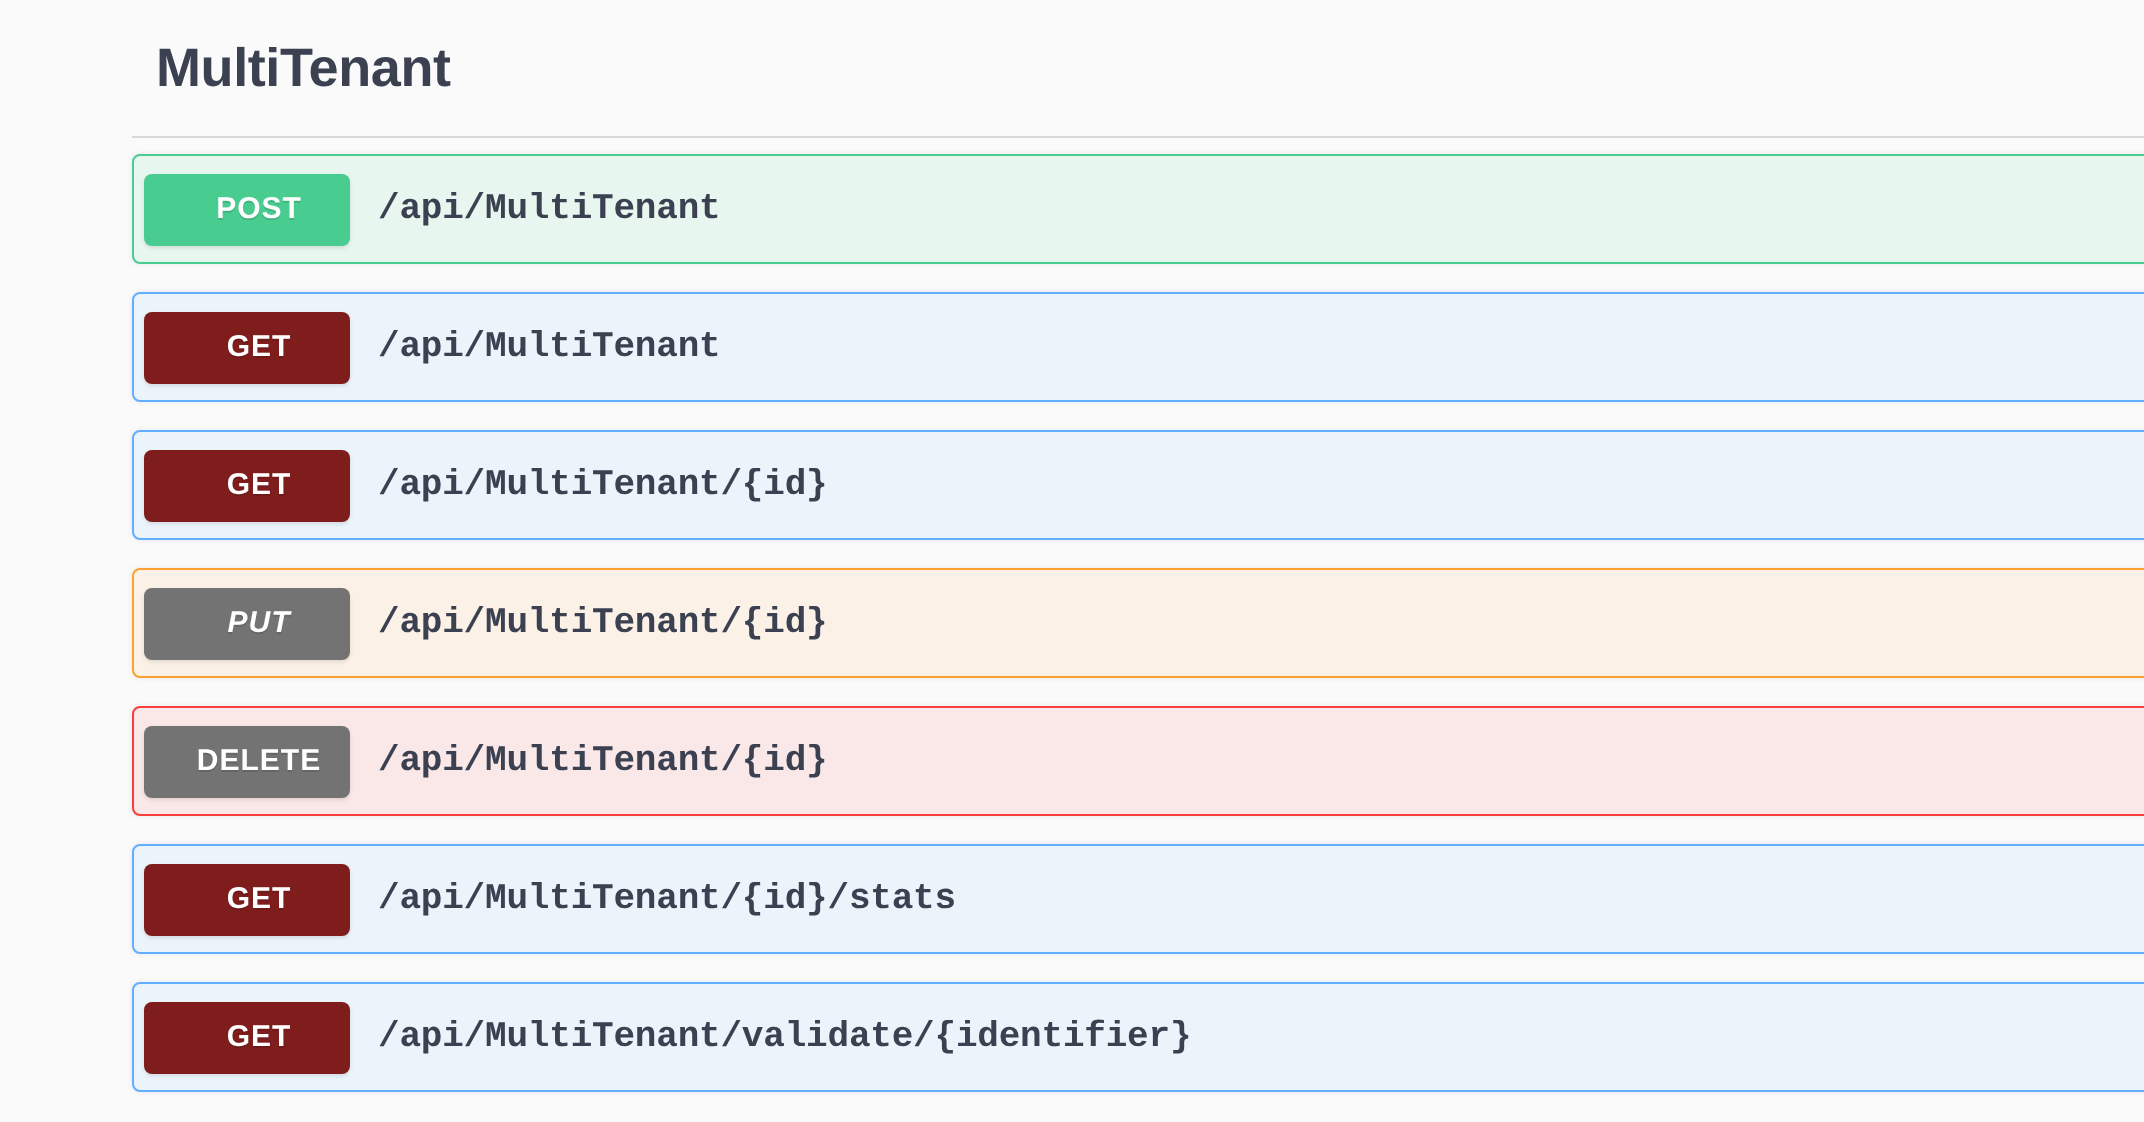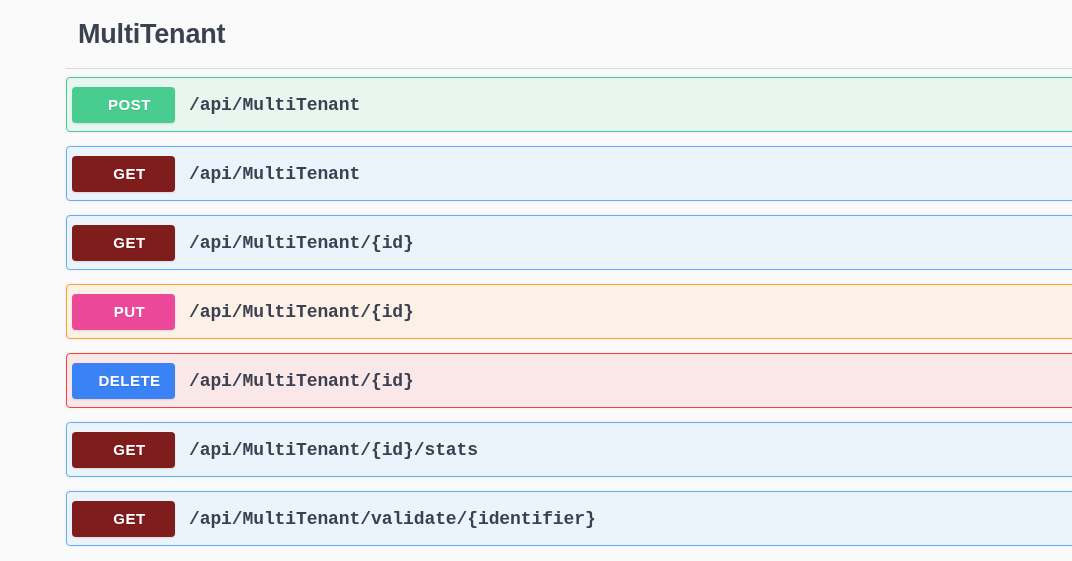--- a/index.html
+++ b/index.html
@@ -116,28 +116,28 @@
     background: #ebf3fb;
     border-color: #61affe;
   }
   .opblock-get .opblock-summary-method { background: #7f1d1d; }
 
   
   .opblock-put {
     background: #fbf1e6;
     border-color: #fca130;
   }
-  .opblock-put .opblock-summary-method { background: #ec4899; }
+  .opblock-put .opblock-summary-method { background: #737373; font-style: italic; }
 
   
   .opblock-delete {
     background: #fae7e7;
     border-color: #f93e3e;
   }
-  .opblock-delete .opblock-summary-method { background: #3b82f6; }
+  .opblock-delete .opblock-summary-method { background: #737373; }
 </style>
 </head>
 <body>
 
 <div class="swagger-root">
 
   <section class="opblock-tag-section">
 
     <div class="tag-header">
       <h3 class="tag-title">MultiTenant</h3>

